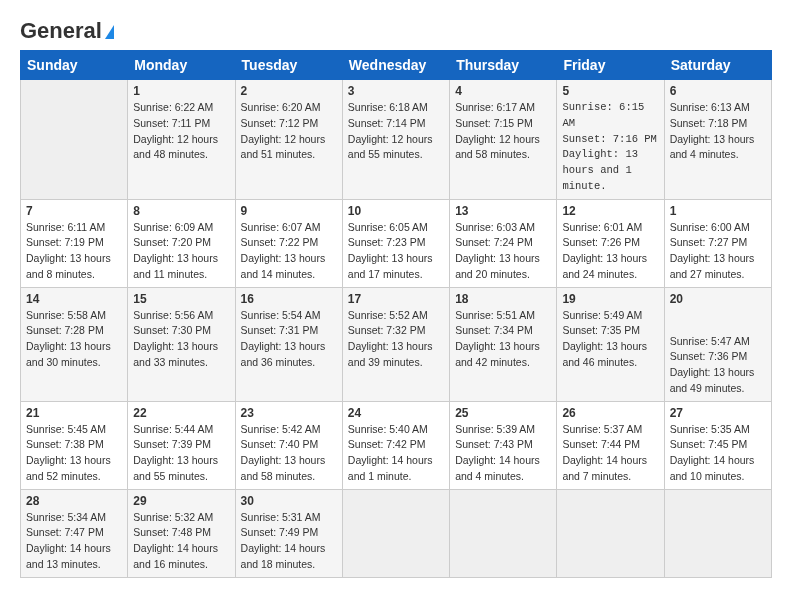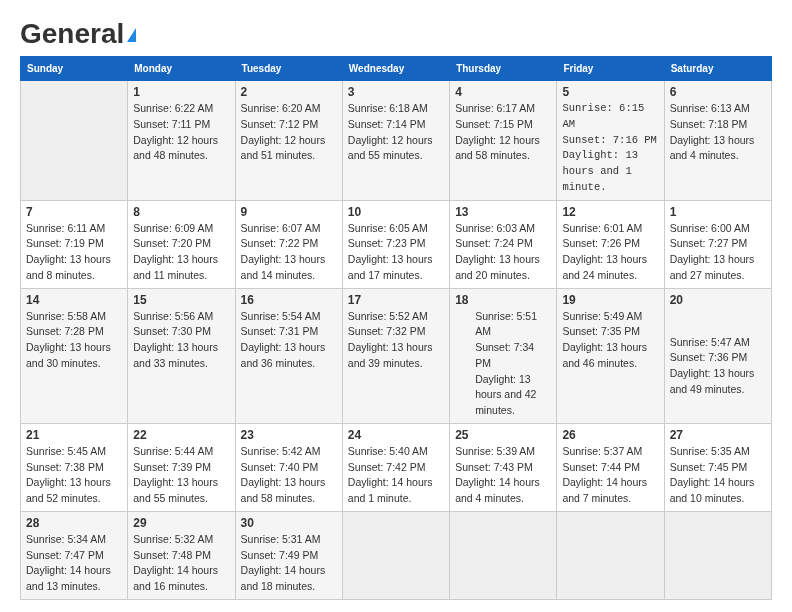--- a/index.html
+++ b/index.html
@@ -45,21 +45,21 @@
     .calendar {
       width: 100%;
       border-collapse: collapse;
       font-size: 11px;
     }
     .calendar th {
       background-color: #1565c0;
       color: #fff;
       text-align: left;
       padding: 6px 6px;
-      font-size: 10px;
+      font-size: 14px;
       font-weight: bold;
       border: 1px solid #1565c0;
       margin-left: 32px;
     }
     .calendar td {
       vertical-align: top;
       border: 1px solid #ccc;
       padding: 4px 5px;
       width: calc(100% / 7);
       min-height: 80px;
@@ -87,21 +87,21 @@
       background: #efefef;
     }
   </style>
 </head>
 <body>
 
 <div class="page">
   <div class="header">
     <div class="logo">
       <div style="display:flex; align-items:center;">
-        <span class="logo-general" style="font-size:28px;font-weight:bold;color:#333;">General</span>
+        <span class="logo-general" style="font-size:22px;font-weight:bold;color:#333;">General</span>
         <span style="display:inline-block;margin-left:3px;width:0;height:0;border-left:9px solid transparent;border-right:0px solid transparent;border-bottom:14px solid #1e88e5;vertical-align:top;margin-top:2px;"></span>
       </div>
       <span class="logo-blue" style="font-size:22px;font-weight:bold;color:#1565c0;margin-top:-4px;display:block;"></span>
     </div>
     <div class="title-block">
       <div class="month-year"></div>
       <div class="location"></div>
     </div>
   </div>
 
@@ -221,21 +221,21 @@
 Daylight: 13 hours and 36 minutes.</div>
           </td>
           <td>
             <span class="day-number">17</span>
             <div class="day-info" style="white-space: pre-line;">Sunrise: 5:52 AM
 Sunset: 7:32 PM
 Daylight: 13 hours and 39 minutes.</div>
           </td>
           <td>
             <span class="day-number">18</span>
-            <div class="day-info" style="white-space: pre-line; margin-left: 20px;">Sunrise: 5:51 AM
+            <div class="day-info" style="white-space: pre-line;">Sunrise: 5:51 AM
 Sunset: 7:34 PM
 Daylight: 13 hours and 42 minutes.</div>
           </td>
           <td>
             <span class="day-number">19</span>
             <div class="day-info" style="white-space: pre-line;">Sunrise: 5:49 AM
 Sunset: 7:35 PM
 Daylight: 13 hours and 46 minutes.</div>
           </td>
           <td>

